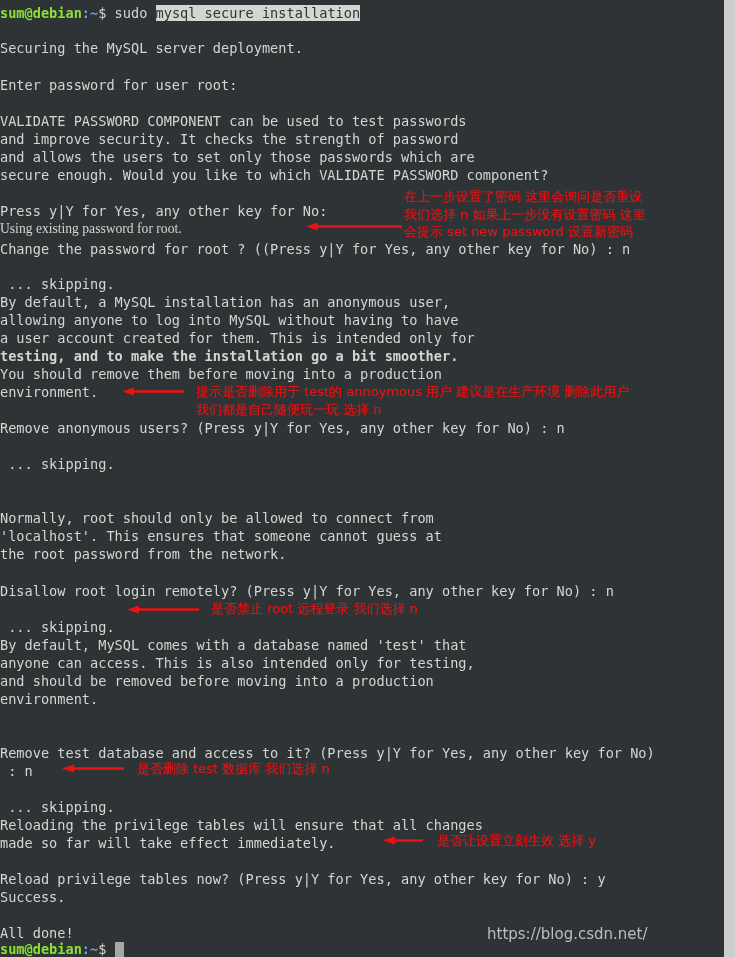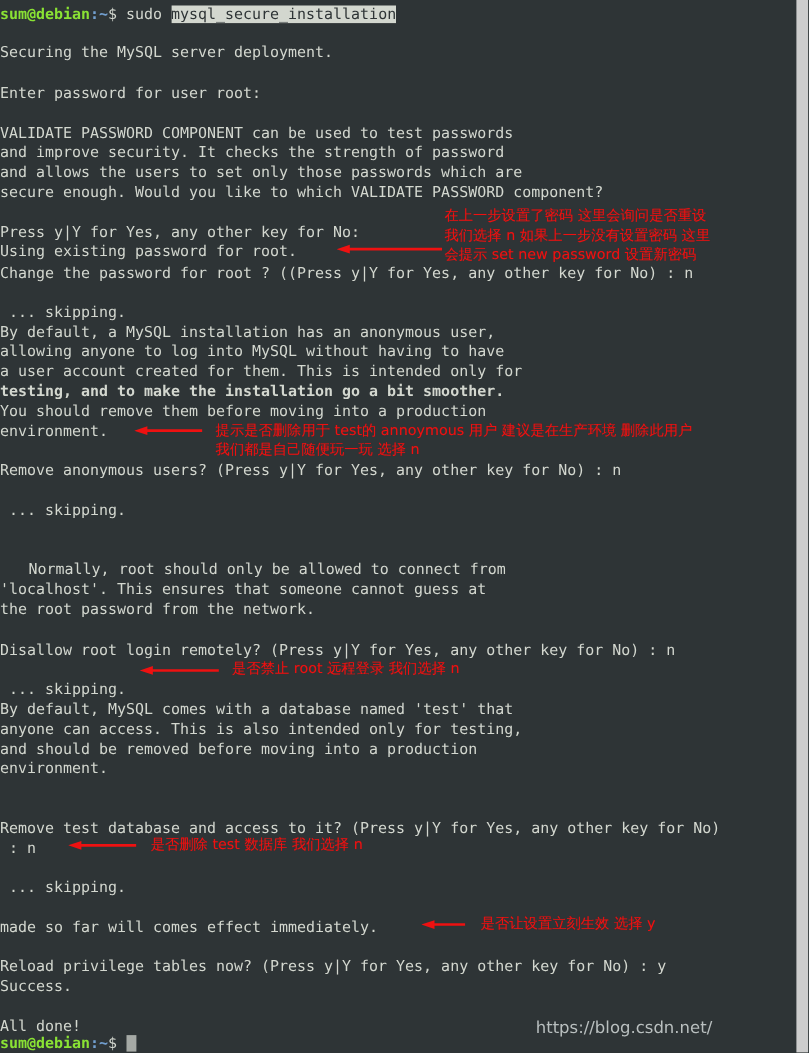--- a/index.html
+++ b/index.html
@@ -122,53 +122,54 @@
     <div class="line" style="top:40px;">Securing the MySQL server deployment.</div>
     <div class="line" style="top:57px;"></div>
     <div class="line" style="top:77px;">Enter password for user root:</div>
     <div class="line" style="top:94px;"></div>
     <div class="line" style="top:113px;">VALIDATE PASSWORD COMPONENT can be used to test passwords</div>
     <div class="line" style="top:131px;">and improve security. It checks the strength of password</div>
     <div class="line" style="top:149px;">and allows the users to set only those passwords which are</div>
     <div class="line" style="top:167px;">secure enough. Would you like to which VALIDATE PASSWORD component?</div>
     <div class="line" style="top:185px;"></div>
     <div class="line" style="top:203px;">Press y|Y for Yes, any other key for No:</div>
-    <div class="line" style="top:221px;">Using existing password for root.</div>
+    <div class="line" style="top:221px;font-family:Liberation Serif, serif;">Using existing password for root.</div>
     <div class="line" style="top:241px;">Change the password for root ? ((Press y|Y for Yes, any other key for No) : n</div>
     <div class="line" style="top:258px;"></div>
     <div class="line" style="top:276px;"> ... skipping.</div>
     <div class="line" style="top:294px;">By default, a MySQL installation has an anonymous user,</div>
     <div class="line" style="top:312px;">allowing anyone to log into MySQL without having to have</div>
     <div class="line" style="top:330px;">a user account created for them. This is intended only for</div>
     <div class="line" style="top:348px;font-weight:bold;">testing, and to make the installation go a bit smoother.</div>
     <div class="line" style="top:366px;">You should remove them before moving into a production</div>
     <div class="line" style="top:384px;">environment.</div>
     <div class="line" style="top:402px;"></div>
     <div class="line" style="top:420px;">Remove anonymous users? (Press y|Y for Yes, any other key for No) : n</div>
     <div class="line" style="top:438px;"></div>
     <div class="line" style="top:456px;"> ... skipping.</div>
     <div class="line" style="top:474px;"></div>
     <div class="line" style="top:492px;"></div>
-    <div class="line" style="top:510px;margin-left:26px;">Normally, root should only be allowed to connect from</div>
+    <div class="line" style="top:510px;">Normally, root should only be allowed to connect from</div>
     <div class="line" style="top:528px;">'localhost'. This ensures that someone cannot guess at</div>
     <div class="line" style="top:546px;">the root password from the network.</div>
     <div class="line" style="top:564px;"></div>
     <div class="line" style="top:583px;">Disallow root login remotely? (Press y|Y for Yes, any other key for No) : n</div>
     <div class="line" style="top:619px;"> ... skipping.</div>
     <div class="line" style="top:637px;">By default, MySQL comes with a database named 'test' that</div>
     <div class="line" style="top:655px;">anyone can access. This is also intended only for testing,</div>
     <div class="line" style="top:673px;">and should be removed before moving into a production</div>
     <div class="line" style="top:691px;">environment.</div>
     <div class="line" style="top:709px;"></div>
     <div class="line" style="top:727px;"></div>
     <div class="line" style="top:745px;">Remove test database and access to it? (Press y|Y for Yes, any other key for No)</div>
     <div class="line" style="top:763px;"> : n</div>
     <div class="line" style="top:781px;"></div>
     <div class="line" style="top:799px;"> ... skipping.</div>
-    <div class="line" style="top:835px;">made so far will comes effect immediately.</div>
+    <div class="line" style="top:817px;">Reloading the privilege tables will ensure that all changes</div>
+    <div class="line" style="top:835px;">made so far will take effect immediately.</div>
     <div class="line" style="top:853px;"></div>
     <div class="line" style="top:871px;">Reload privilege tables now? (Press y|Y for Yes, any other key for No) : y</div>
     <div class="line" style="top:889px;">Success.</div>
     <div class="line" style="top:907px;"></div>
     <div class="line" style="top:925px;">All done!</div>
 
     <div class="line" style="top:941px;"><span class="prompt-user">sum@debian</span><span class="prompt-path">:~</span><span class="prompt-sym">$ </span><span class="cursor"></span></div>
 
     <div class="arrow" style="left:306px; top:221px; width:96px;">
       <svg width="96" height="11" viewBox="0 0 96 11">

